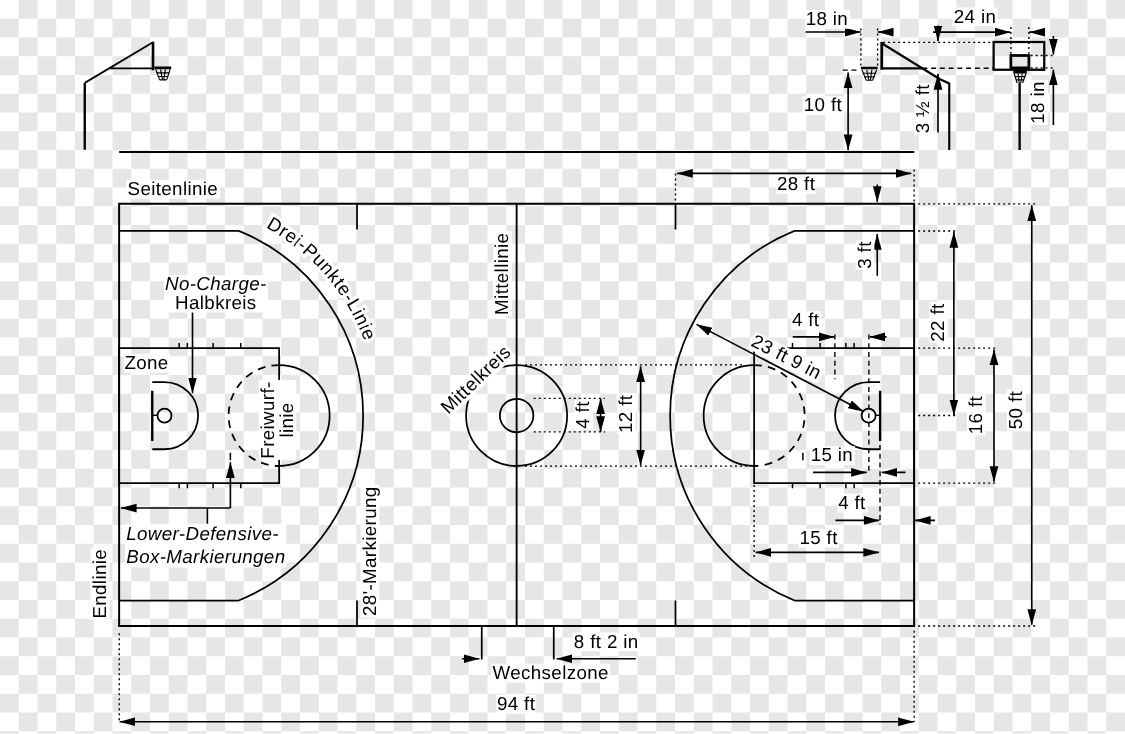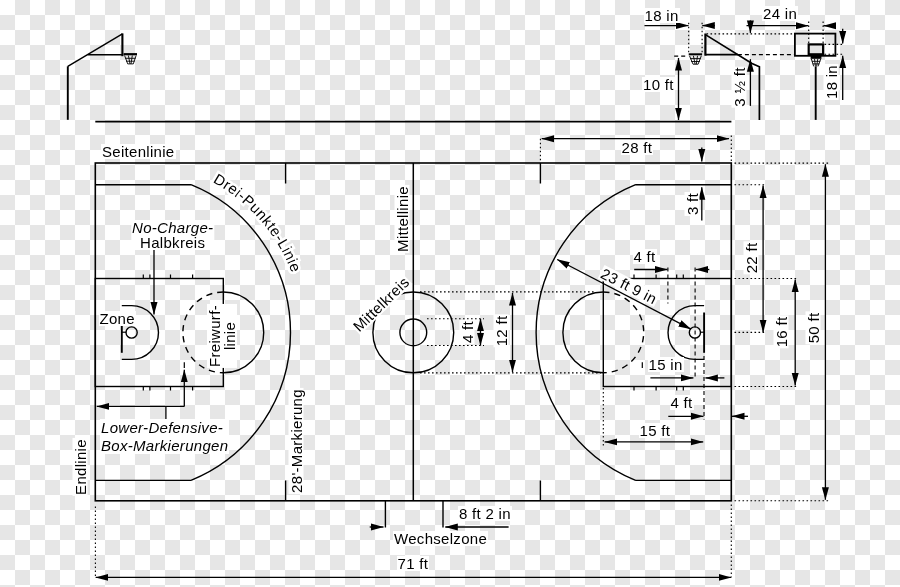--- a/index.html
+++ b/index.html
@@ -186,41 +186,41 @@
 
 <path d="M95.7,577.4 H731" stroke-width="1.3" marker-start="url(#ah)" marker-end="url(#ah)"></path>
 <path d="M95.4,506.5 V577.5 M731.3,504.5 V577.5" stroke-width="1.1" stroke-dasharray="1.6 2.4"></path>
 
 <path id="tparc" d="M212.5,182 A171 171 0 0 1 293.9,279.5" fill="none" stroke="none"></path>
 <text font-size="15" font-family="Liberation Sans" fill="#000" stroke="#fff" stroke-width="5" paint-order="stroke" letter-spacing="0.45"><textPath href="#tparc">Drei-Punkte-Linie</textPath></text>
 </svg>
 
 <div class="lb" style="left:101px;top:144px;">Seitenlinie</div>
 
-<div class="lb" style="left:98.5px;top:283px;margin-top:28px;">Zone</div>
+<div class="lb" style="left:98.5px;top:283px;">Zone</div>
 
 <div class="lb ctr" style="left:172.7px;top:234.5px;text-align:center;"><i>No-Charge-</i><br>Halbkreis</div>
 
 <div class="lb r90" style="left:222px;top:335.5px;text-align:center;">Freiwurf-<br>linie</div>
 
 <div class="lb r90" style="left:401.5px;top:219.2px;">Mittellinie</div>
 
 <div class="lb" style="left:381px;top:303.5px;transform:translate(-50%,-50%) rotate(-44deg);">Mittelkreis</div>
 
 <div class="lb r90" style="left:80px;top:467px;">Endlinie</div>
 
 <div class="lb r90" style="left:296.3px;top:441px;">28'-Markierung</div>
 
 <div class="lb" style="left:100px;top:419.4px;line-height:17.4px;font-style:italic;">Lower-Defensive-<br>Box-Markierungen</div>
 
 <div class="lb" style="left:365px;top:530.8px;margin-left:28px;">Wechselzone</div>
 
 <div class="lb" style="left:458px;top:505.9px;">8 ft 2 in</div>
 
-<div class="lb" style="left:396.5px;top:555.7px;">71 ft</div>
+<div class="lb" style="left:396.5px;top:555.7px;">94 ft</div>
 
 <div class="lb" style="left:620.5px;top:140.1px;">28 ft</div>
 
 <div class="lb r90" style="left:692.4px;top:204.3px;">3 ft</div>
 
 <div class="lb r90" style="left:751px;top:257.7px;">22 ft</div>
 
 <div class="lb r90" style="left:781.2px;top:331.7px;">16 ft</div>
 
 <div class="lb r90" style="left:813px;top:328.2px;">50 ft</div>

